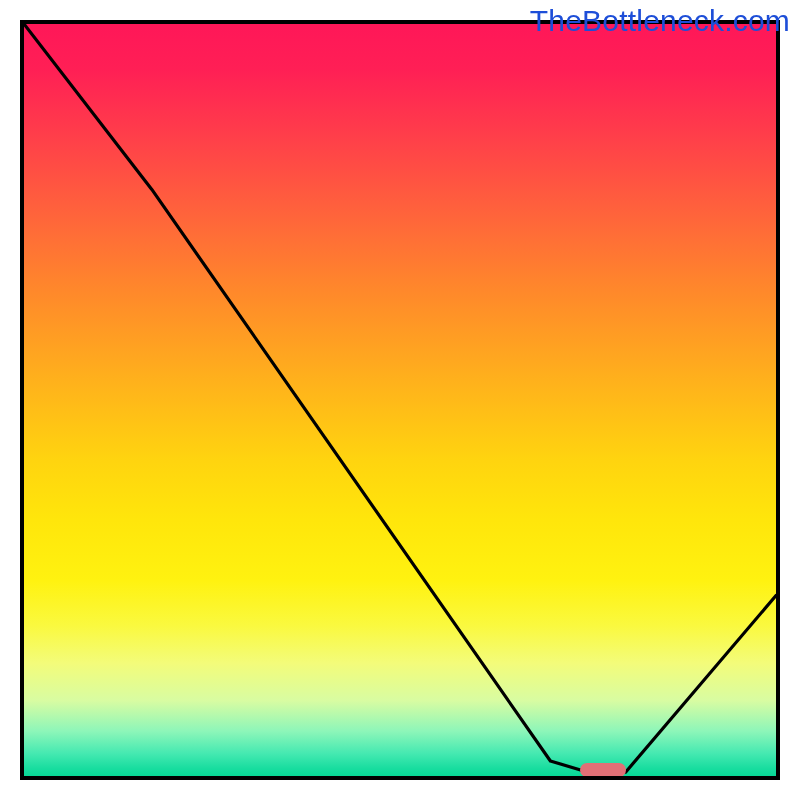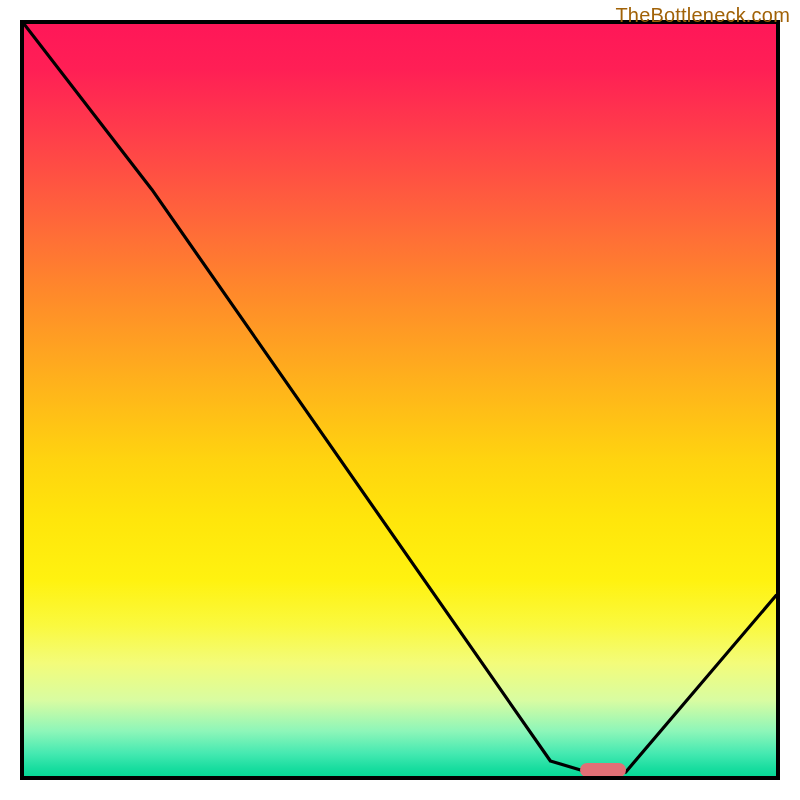--- a/index.html
+++ b/index.html
@@ -12,22 +12,22 @@
   }
   .chart-wrap {
     position: relative;
     width: 800px;
     height: 800px;
   }
   .attribution {
     position: absolute;
     top: 4px;
     right: 10px;
-    font-size: 20px;
-    color: #a16207;
+    font-size: 30px;
+    color: #1d4ed8;
     font-weight: 400;
     letter-spacing: 0.2px;
     z-index: 40;
   }
   .plot-border {
     position: absolute;
     left: 20px;
     top: 20px;
     width: 760px;
     height: 760px;

